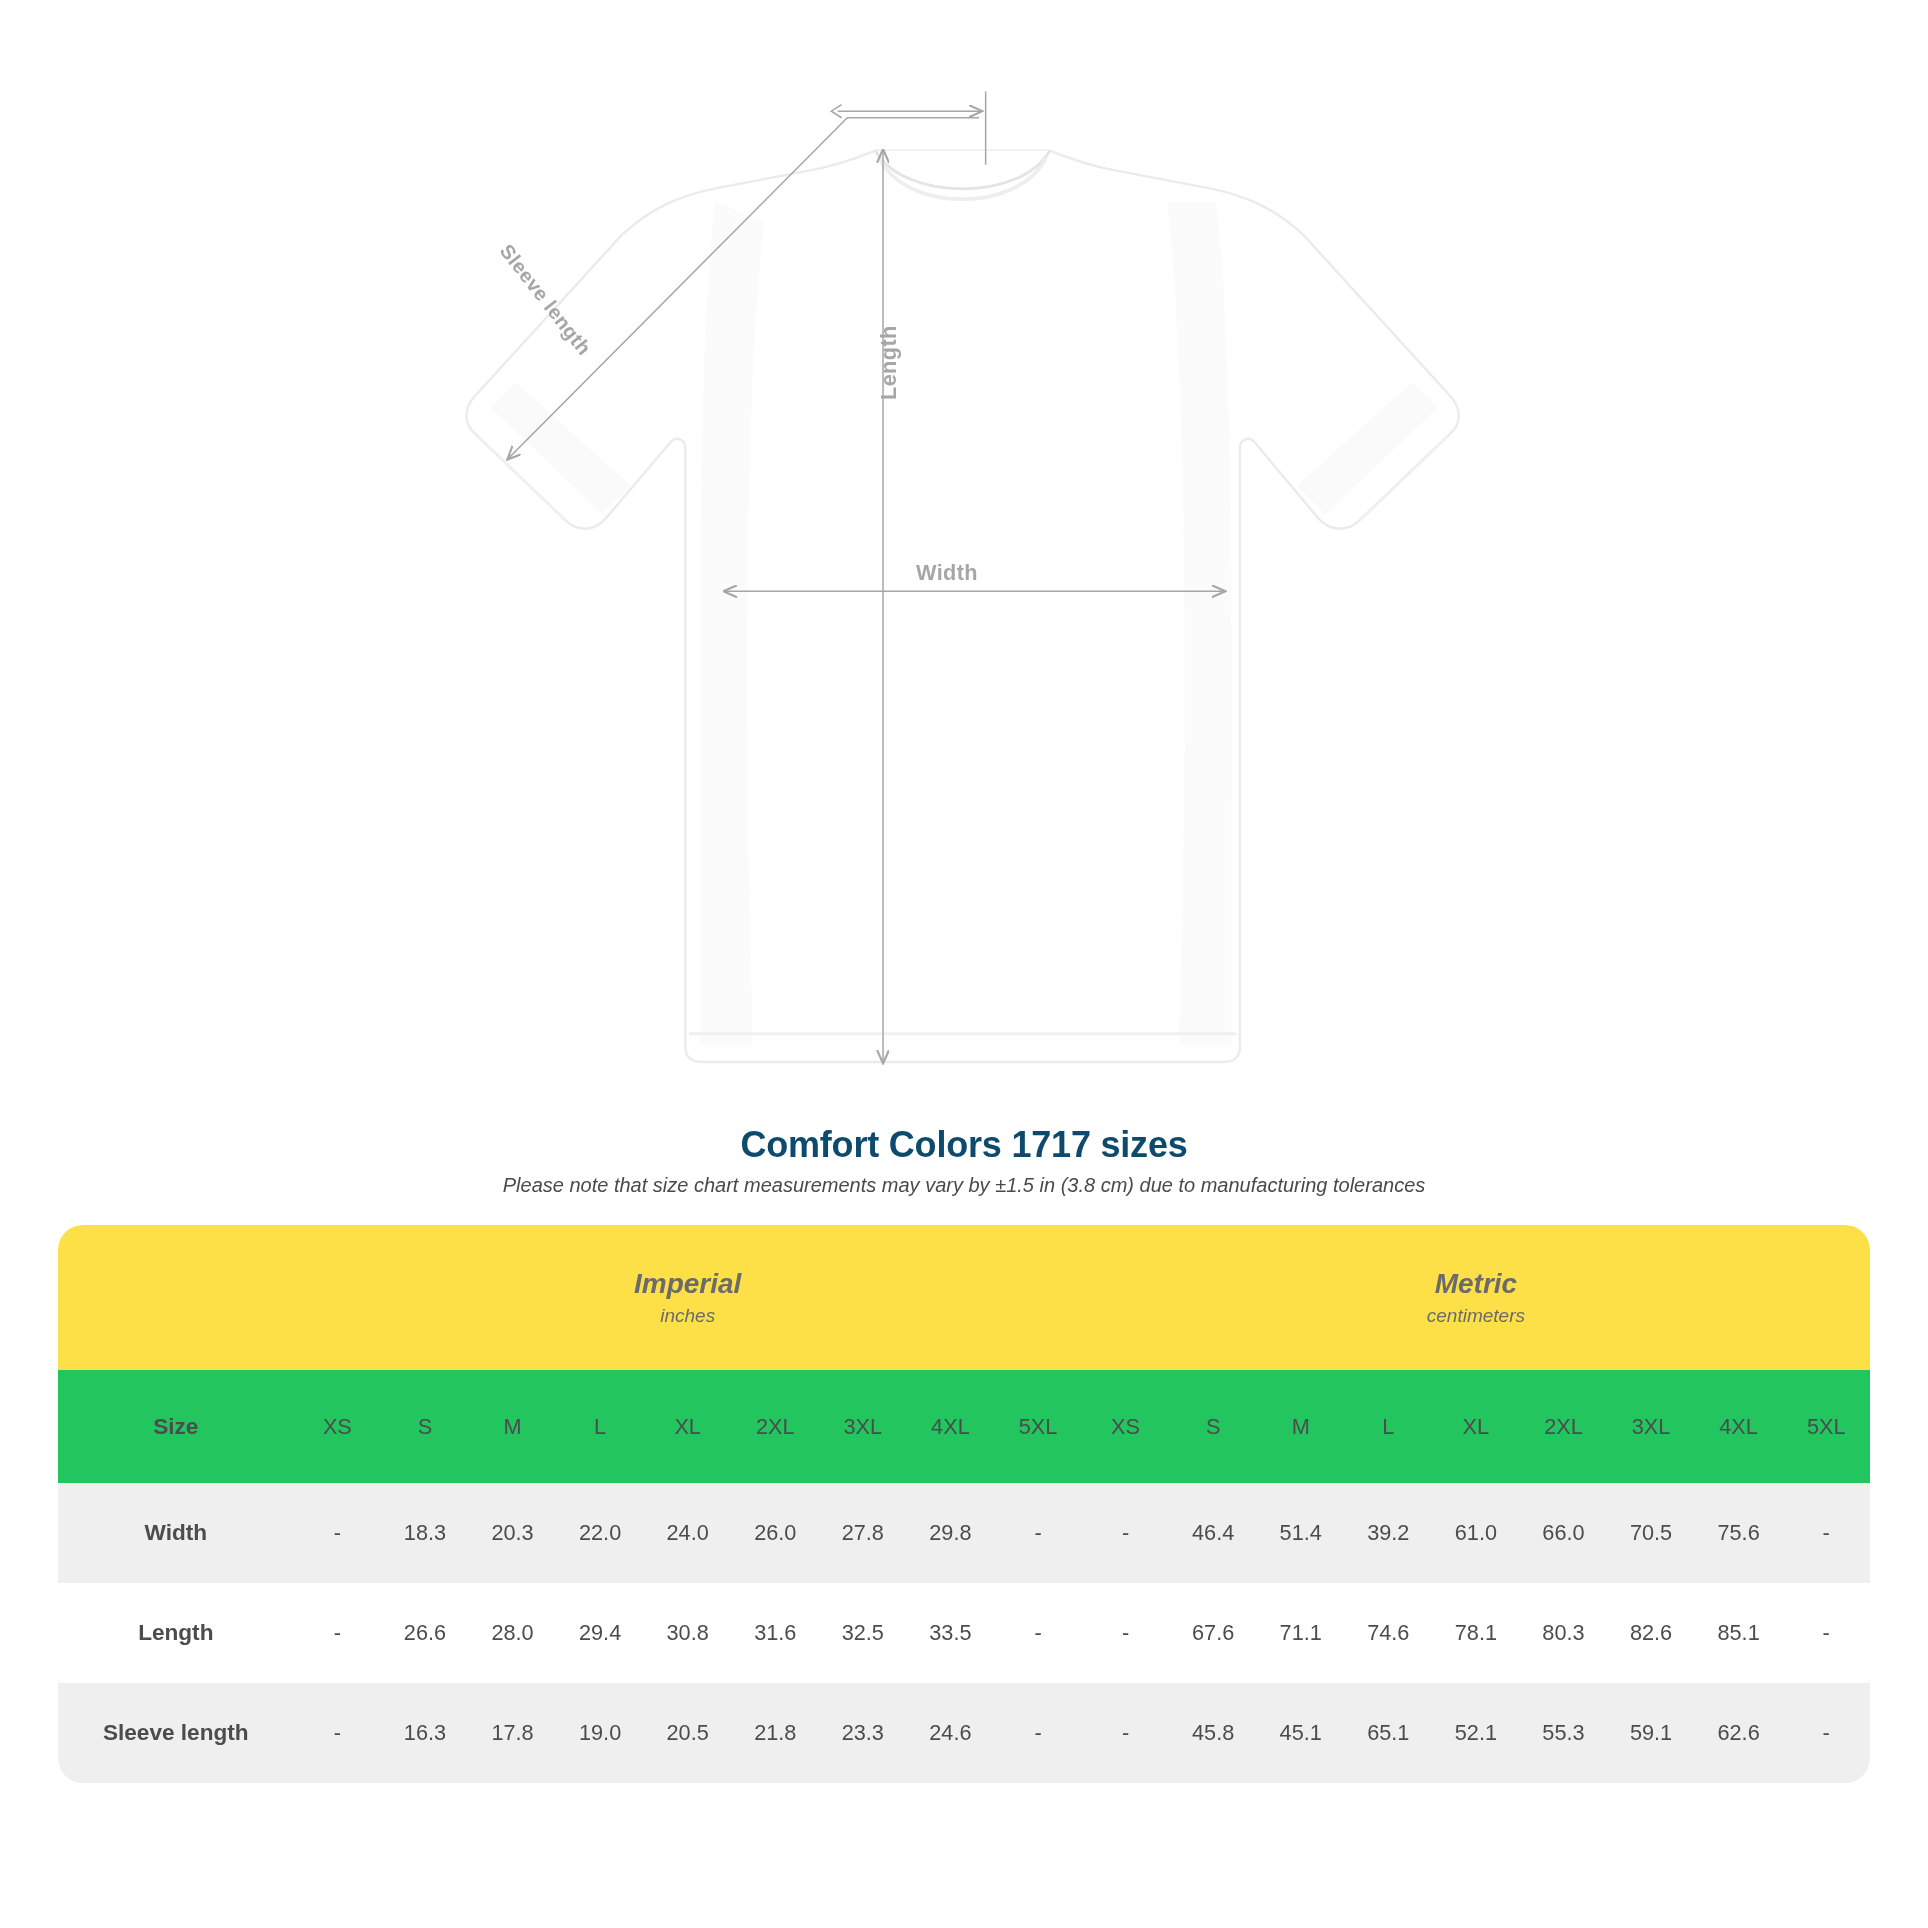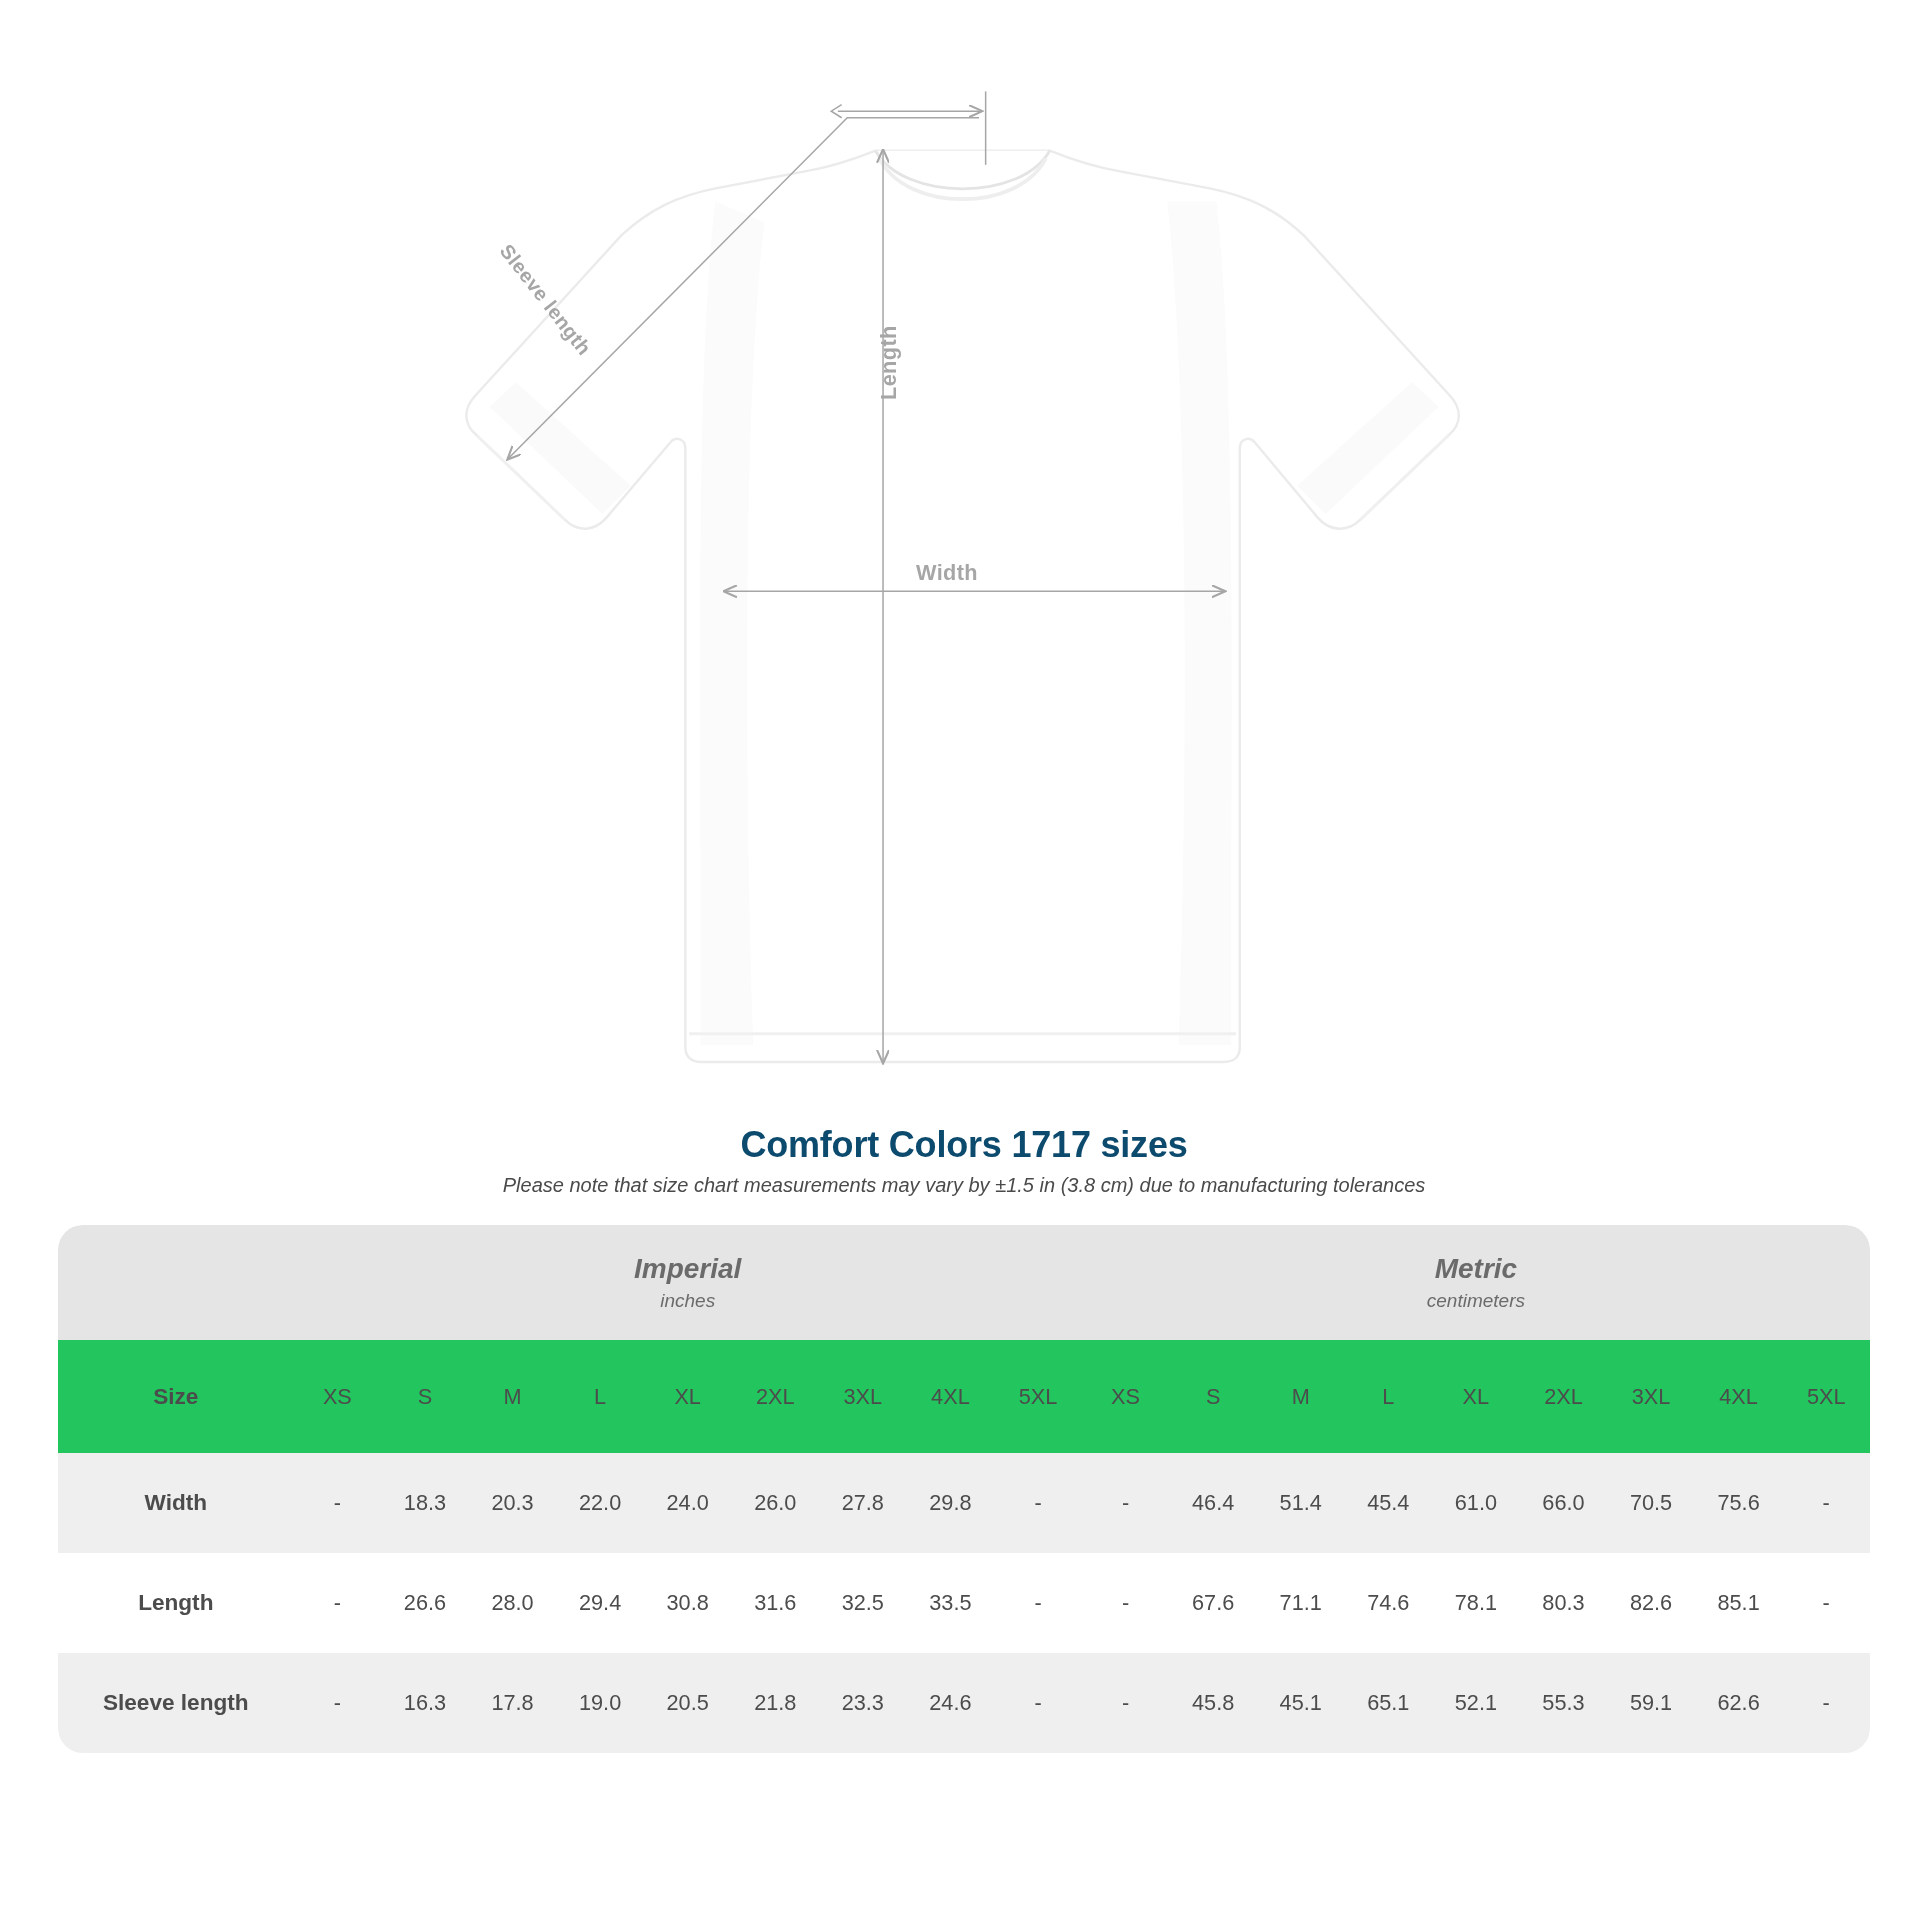--- a/index.html
+++ b/index.html
@@ -95,22 +95,22 @@
   table.size-table td, table.size-table th {
     text-align: center;
     vertical-align: middle;
     font-size: 21.7px;
     color: #4c4c4c;
     font-weight: normal;
     border: none;
   }
   
   .unit-row td {
-    background: #e5e5e5;
-    height: 115px;
+    background: #fde047;
+    height: 145px;
     padding: 0;
   }
   .unit-title {
     font-size: 28px;
     font-weight: bold;
     font-style: italic;
     color: #6b6b6b;
   }
   .unit-sub {
     margin-top: 5px;
@@ -285,21 +285,21 @@
           <td>20.3</td>
           <td>22.0</td>
           <td>24.0</td>
           <td>26.0</td>
           <td>27.8</td>
           <td>29.8</td>
           <td>-</td>
           <td>-</td>
           <td>46.4</td>
           <td>51.4</td>
-          <td>45.4</td>
+          <td>39.2</td>
           <td>61.0</td>
           <td>66.0</td>
           <td>70.5</td>
           <td>75.6</td>
           <td>-</td>
         </tr>
 
         <tr class="data-row plain">
           <td class="rowlabel">Length</td>
           <td>-</td>

